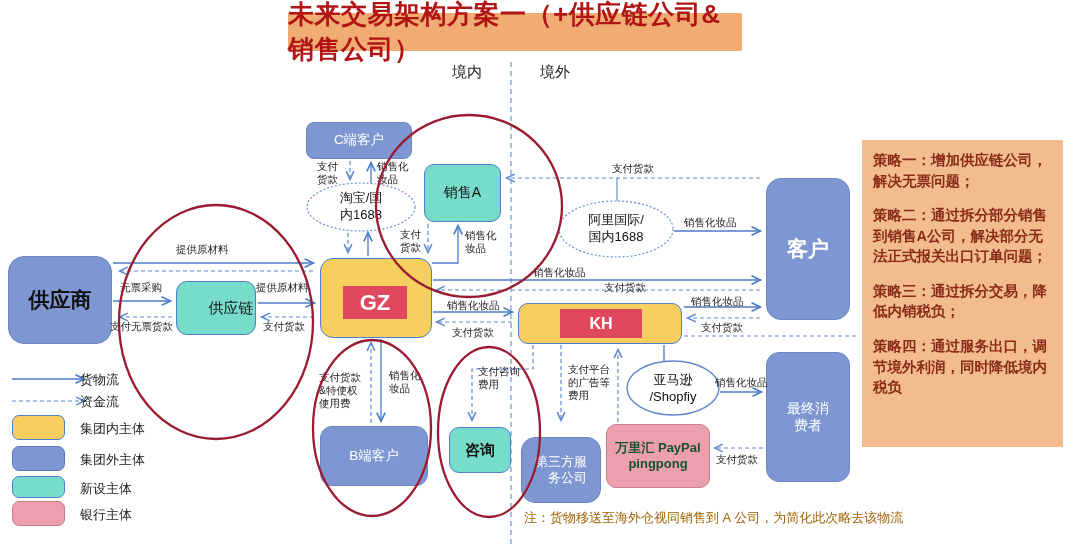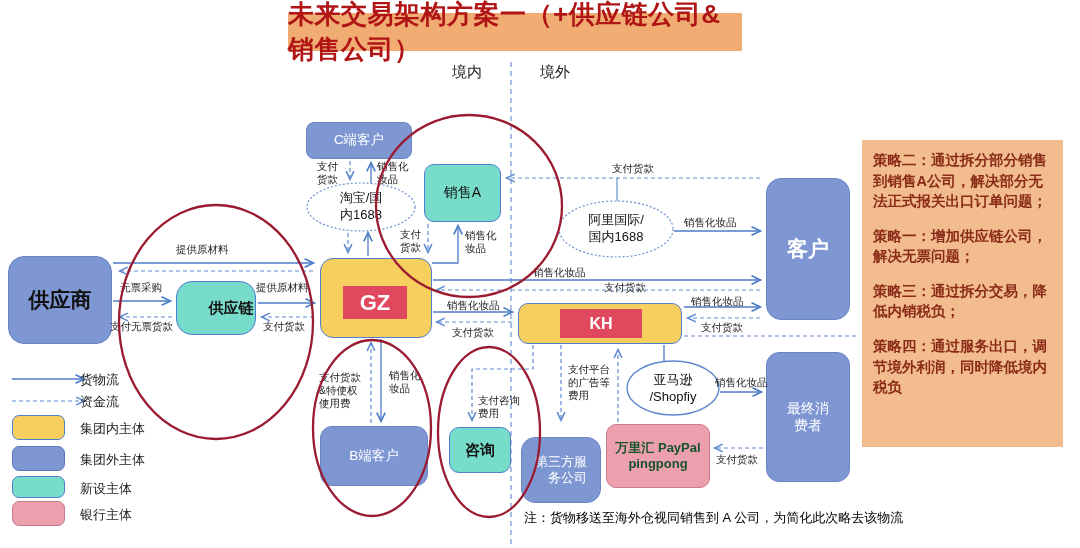--- a/index.html
+++ b/index.html
@@ -20,21 +20,21 @@
   .pink{background:#ec9fad;border:1.5px solid #c97c90;color:#14532d;}
   .etext{position:absolute;display:flex;align-items:center;justify-content:center;
          text-align:center;white-space:pre-line;color:#111;line-height:1.3;}
   .lbl{position:absolute;font-size:10.5px;color:#1a1a1a;white-space:pre-line;line-height:1.22;}
   .legendlbl{position:absolute;font-size:13px;color:#222;}
   .swatch{position:absolute;width:53px;border-radius:7px;box-sizing:border-box;}
   .panel{position:absolute;left:862px;top:140px;width:201px;height:307px;background:#f2bc8e;
          box-sizing:border-box;padding:10px 11px;color:#8a2b17;font-weight:bold;
          font-size:14.5px;line-height:1.42;}
   .panel p{margin:0 0 14px 0;}
-  .note{position:absolute;left:524px;top:509px;font-size:13px;color:#000000;}
+  .note{position:absolute;left:524px;top:509px;font-size:13px;color:#a16207;}
 </style>
 </head>
 <body>
 
 <div id="stage">
 
   <svg id="lines">
     <defs>
       <marker id="ar" markerWidth="10" markerHeight="9" refX="7.5" refY="4" orient="auto">
         <path d="M1,0.8 L7.8,4 L1,7.2" fill="none" stroke="#4b7cc9" stroke-width="1.3"></path>
@@ -87,21 +87,21 @@
     <ellipse cx="361" cy="207" rx="54" ry="24" fill="#fff" stroke="#6b8fd4" stroke-width="1.2" stroke-dasharray="2,2"></ellipse>
     <ellipse cx="616" cy="229" rx="57" ry="28" fill="#fff" stroke="#6b8fd4" stroke-width="1.2" stroke-dasharray="2,2"></ellipse>
     <ellipse cx="673" cy="388" rx="46" ry="27" fill="#fff" stroke="#5f86cf" stroke-width="1.4"></ellipse>
   </svg>
 
   <div class="titlebar">未来交易架构方案一（+供应链公司&amp;销售公司）</div>
   <div class="regionlbl" style="left:452px;">境内</div>
   <div class="regionlbl" style="left:540px;">境外</div>
 
   <div class="node blue" style="left:8px;top:256px;width:104px;height:88px;border-radius:16px;font-size:21px;font-weight:bold;color:#111;">供应商</div>
-  <div class="node teal" style="left:176px;top:281px;width:80px;height:54px;border-radius:16px;font-size:15px;font-weight:bold;padding-left:30px;">供应链</div>
+  <div class="node teal" style="left:176px;top:281px;width:80px;height:54px;border-radius:11px;font-size:15px;font-weight:normal;padding-left:30px;">供应链</div>
   <div class="node blue" style="left:306px;top:122px;width:106px;height:37px;border-radius:8px;font-size:13.5px;">C端客户</div>
   <div class="etext" style="left:309px;top:186px;width:104px;height:42px;font-size:13px;">淘宝/国
 内1688</div>
   <div class="node teal" style="left:424px;top:164px;width:77px;height:58px;border-radius:10px;font-size:14px;">销售A</div>
   <div class="node yellow" style="left:320px;top:258px;width:112px;height:80px;border-radius:13px;"></div>
   <div class="node redbox" style="left:343px;top:286px;width:64px;height:33px;font-size:22px;">GZ</div>
   <div class="node yellow" style="left:518px;top:303px;width:164px;height:41px;border-radius:10px;"></div>
   <div class="node redbox" style="left:560px;top:309px;width:82px;height:29px;font-size:16px;">KH</div>
   <div class="etext" style="left:562px;top:208px;width:108px;height:42px;font-size:13px;">阿里国际/
 国内1688</div>
@@ -136,42 +136,42 @@
   <div class="lbl" style="left:604px;top:281px;">支付货款</div>
   <div class="lbl" style="left:447px;top:299px;">销售化妆品</div>
   <div class="lbl" style="left:452px;top:326px;">支付货款</div>
   <div class="lbl" style="left:691px;top:295px;">销售化妆品</div>
   <div class="lbl" style="left:701px;top:321px;">支付货款</div>
   <div class="lbl" style="left:319px;top:371px;">支付货款
 &amp;特使权
 使用费</div>
   <div class="lbl" style="left:389px;top:369px;">销售化
 妆品</div>
-  <div class="lbl" style="left:478px;top:394px;">支付咨询
+  <div class="lbl" style="left:478px;top:365px;">支付咨询
 费用</div>
   <div class="lbl" style="left:568px;top:363px;">支付平台
 的广告等
 费用</div>
   <div class="lbl" style="left:715px;top:376px;">销售化妆品</div>
   <div class="lbl" style="left:716px;top:453px;">支付货款</div>
 
   <div class="legendlbl" style="left:80px;top:371px;">货物流</div>
   <div class="legendlbl" style="left:80px;top:393px;">资金流</div>
   <div class="swatch" style="left:12px;top:415px;height:25px;background:#f6cf5e;border:1.5px solid #4f7ed0;"></div>
   <div class="legendlbl" style="left:80px;top:420px;">集团内主体</div>
   <div class="swatch" style="left:12px;top:446px;height:25px;background:#7e97d3;border:1.5px solid #5a77bd;"></div>
   <div class="legendlbl" style="left:80px;top:451px;">集团外主体</div>
   <div class="swatch" style="left:12px;top:476px;height:22px;background:#77dcca;border:1.5px solid #4f7ed0;"></div>
   <div class="legendlbl" style="left:80px;top:480px;">新设主体</div>
   <div class="swatch" style="left:12px;top:501px;height:25px;background:#ec9fad;border:1.5px solid #c97c90;"></div>
   <div class="legendlbl" style="left:80px;top:506px;">银行主体</div>
 
   <div class="panel">
+    <p>策略一：增加供应链公司，解决无票问题；</p>
     <p>策略二：通过拆分部分销售到销售A公司，解决部分无法正式报关出口订单问题；</p>
-    <p>策略一：增加供应链公司，解决无票问题；</p>
     <p>策略三：通过拆分交易，降低内销税负；</p>
     <p>策略四：通过服务出口，调节境外利润，同时降低境内税负</p>
   </div>
 
   <div class="note">注：货物移送至海外仓视同销售到 A 公司，为简化此次略去该物流</div>
 
   <svg id="overlay">
     <g fill="none" stroke="#9b1b30" stroke-width="2.3">
       <ellipse cx="216" cy="322" rx="97" ry="117"></ellipse>
       <ellipse cx="469" cy="206" rx="93" ry="91"></ellipse>

